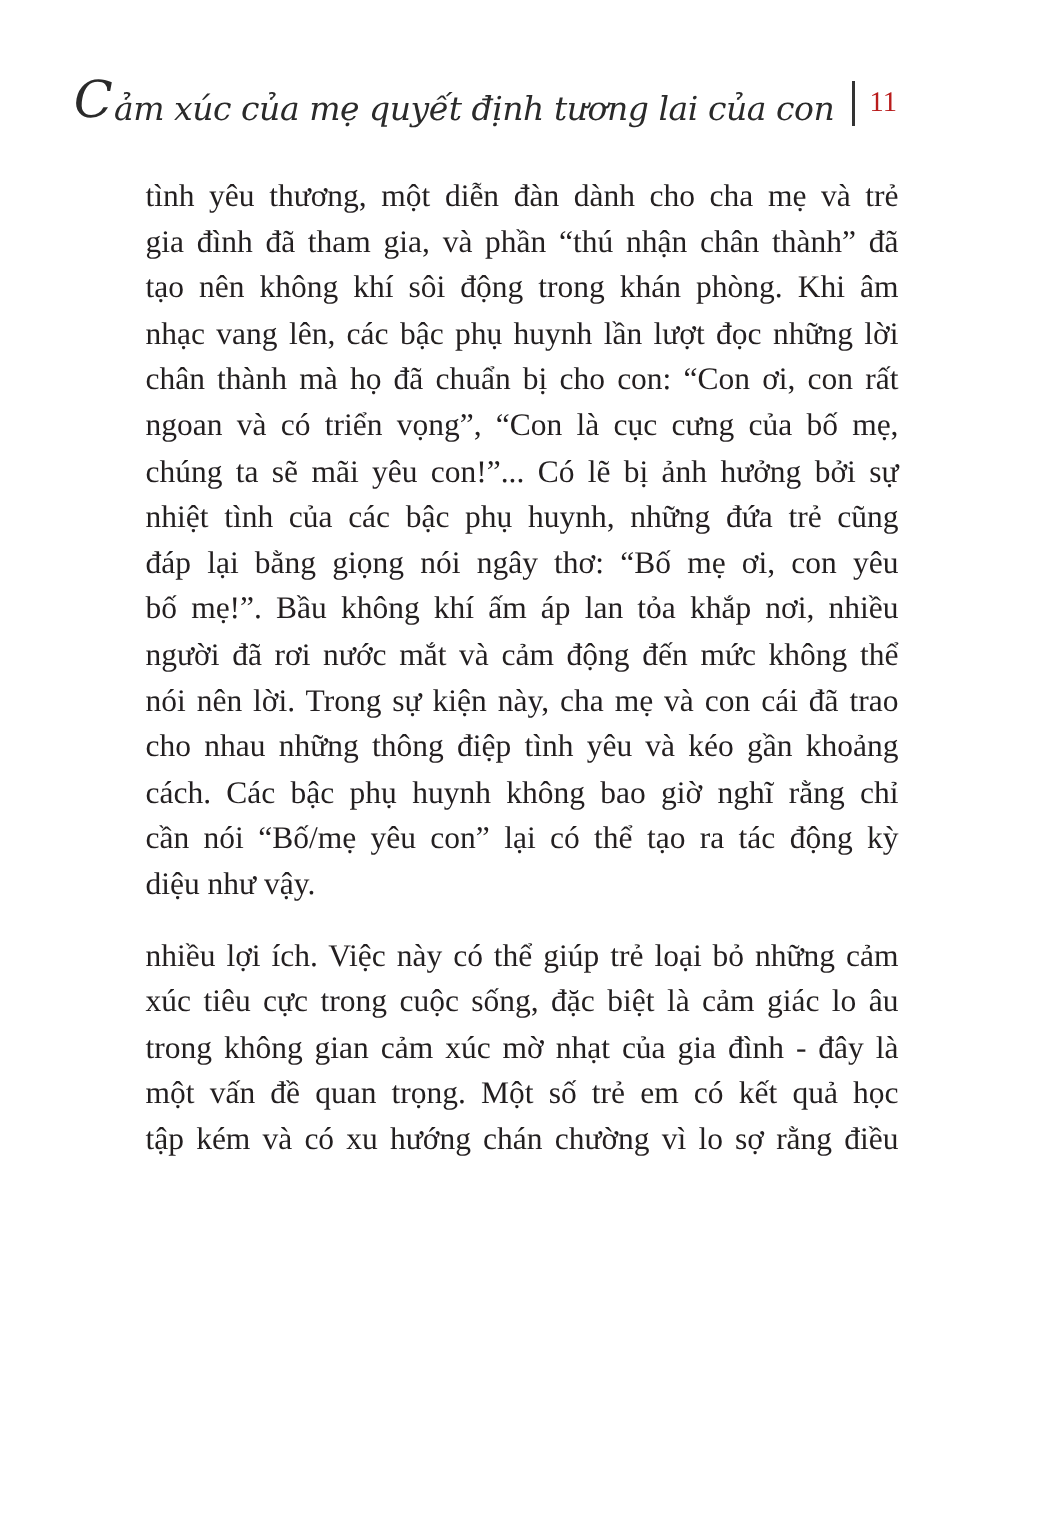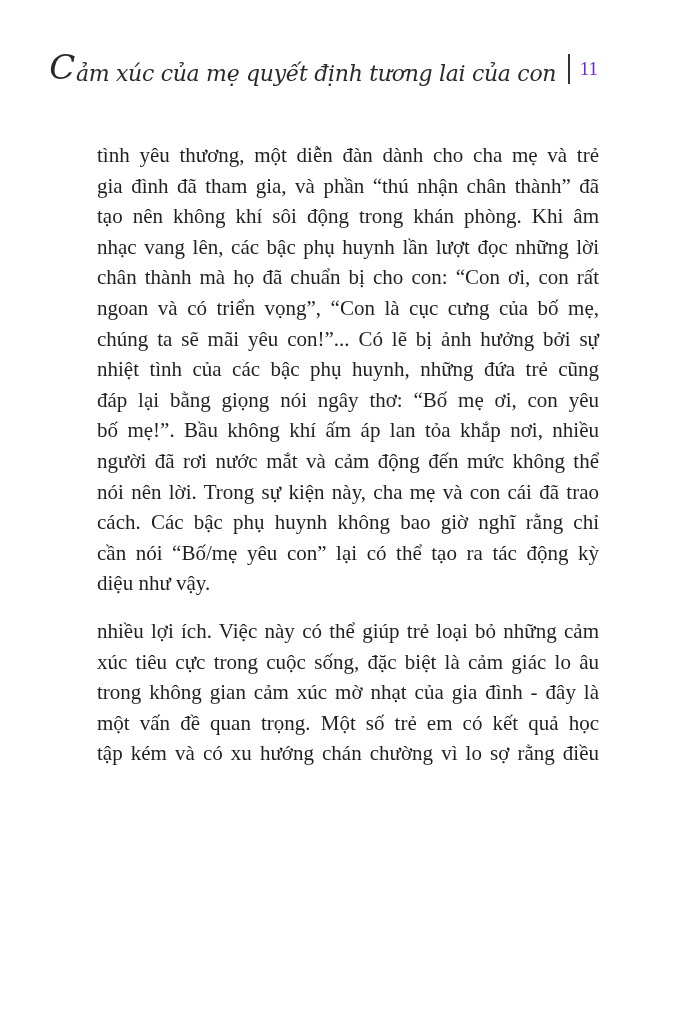--- a/index.html
+++ b/index.html
@@ -41,25 +41,25 @@
     .header-sep {
       display: inline-block;
       width: 1.5px;
       height: 30px;
       background: #333;
       margin: 0 10px 0 12px;
     }
     .page-number {
       font-family: "Liberation Serif", serif;
       font-size: 19px;
-      color: #6d28d9;
+      color: #b91c1c;
     }
     .body-text {
       position: absolute;
-      top: 140px;
+      top: 115px;
       left: 97px;
       width: 502px;
       font-family: "Liberation Serif", serif;
       font-size: 21px;
       line-height: 30.6px;
       color: #231f20;
     }
     .line {
       display: block;
       text-align: justify;
@@ -93,20 +93,21 @@
     <span class="line">tạo nên không khí sôi động trong khán phòng. Khi âm</span>
     <span class="line">nhạc vang lên, các bậc phụ huynh lần lượt đọc những lời</span>
     <span class="line">chân thành mà họ đã chuẩn bị cho con: “Con ơi, con rất</span>
     <span class="line">ngoan và có triển vọng”, “Con là cục cưng của bố mẹ,</span>
     <span class="line">chúng ta sẽ mãi yêu con!”... Có lẽ bị ảnh hưởng bởi sự</span>
     <span class="line">nhiệt tình của các bậc phụ huynh, những đứa trẻ cũng</span>
     <span class="line">đáp lại bằng giọng nói ngây thơ: “Bố mẹ ơi, con yêu</span>
     <span class="line">bố mẹ!”. Bầu không khí ấm áp lan tỏa khắp nơi, nhiều</span>
     <span class="line">người đã rơi nước mắt và cảm động đến mức không thể</span>
     <span class="line">nói nên lời. Trong sự kiện này, cha mẹ và con cái đã trao</span>
+    <span class="line">cho nhau những thông điệp tình yêu và kéo gần khoảng</span>
     <span class="line">cách. Các bậc phụ huynh không bao giờ nghĩ rằng chỉ</span>
     <span class="line">cần nói “Bố/mẹ yêu con” lại có thể tạo ra tác động kỳ</span>
     <span class="line last">diệu như vậy.</span>
   </div>
   <div class="para-gap"></div>
   <div>
     <span class="line">nhiều lợi ích. Việc này có thể giúp trẻ loại bỏ những cảm</span>
     <span class="line">xúc tiêu cực trong cuộc sống, đặc biệt là cảm giác lo âu</span>
     <span class="line">trong không gian cảm xúc mờ nhạt của gia đình - đây là</span>
     <span class="line">một vấn đề quan trọng. Một số trẻ em có kết quả học</span>

